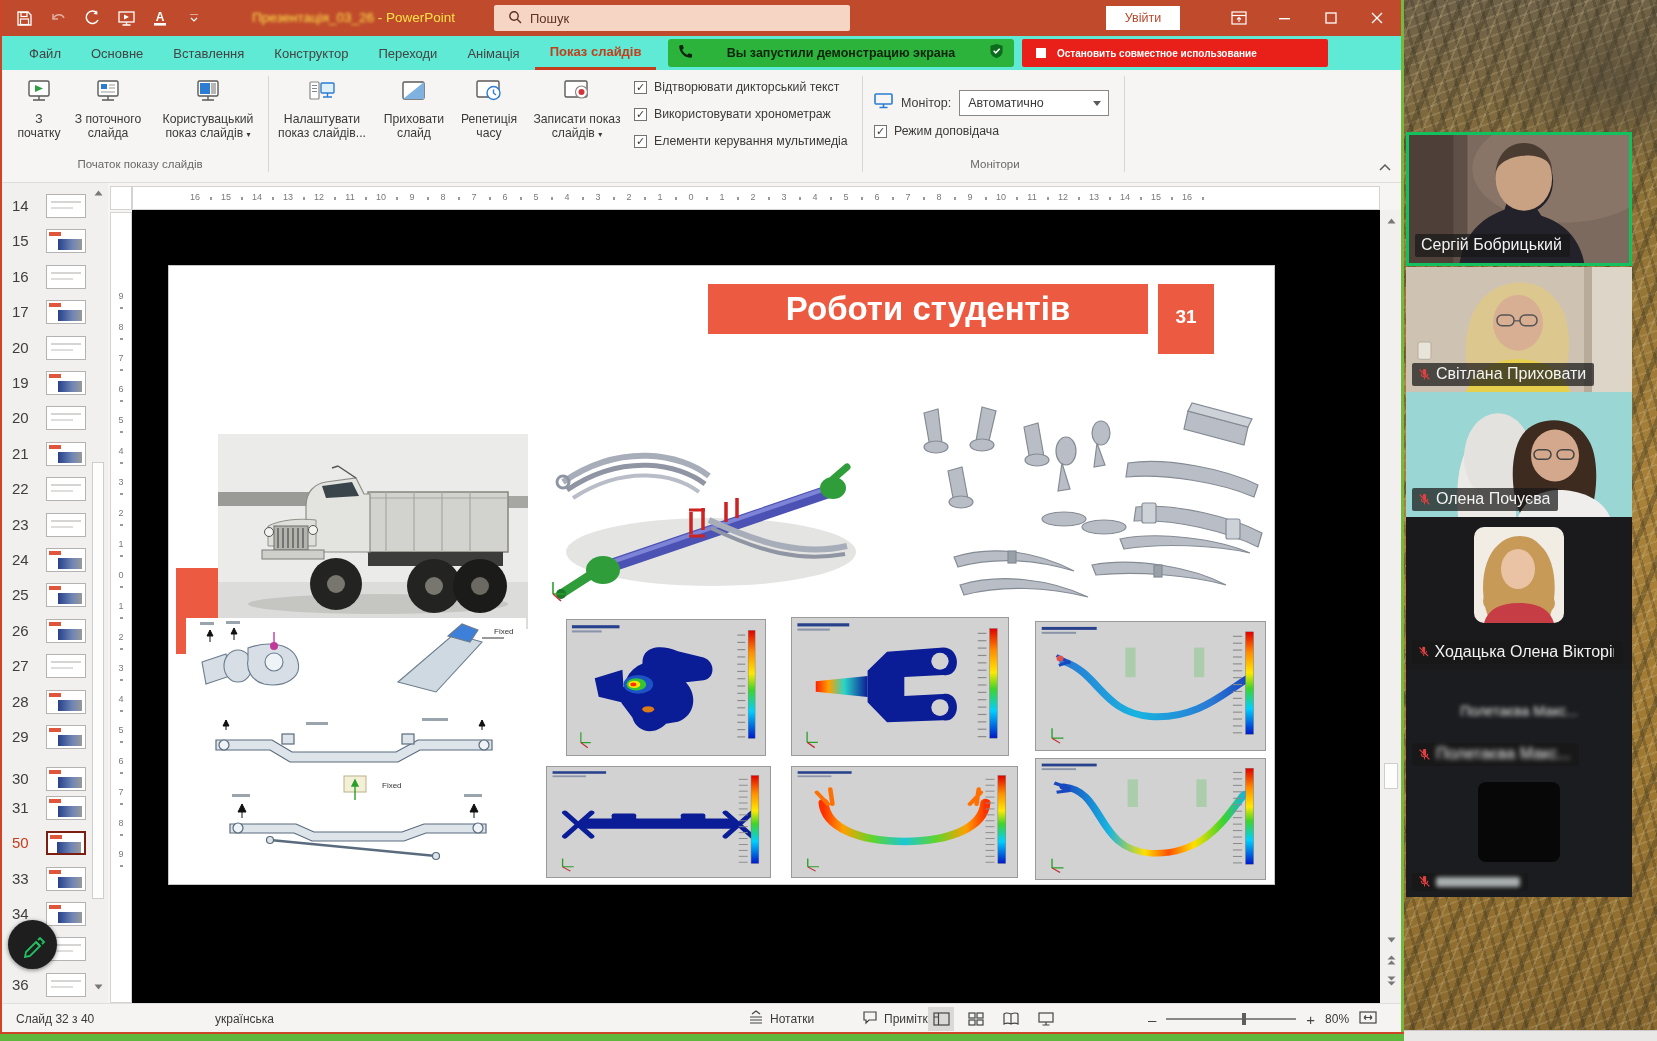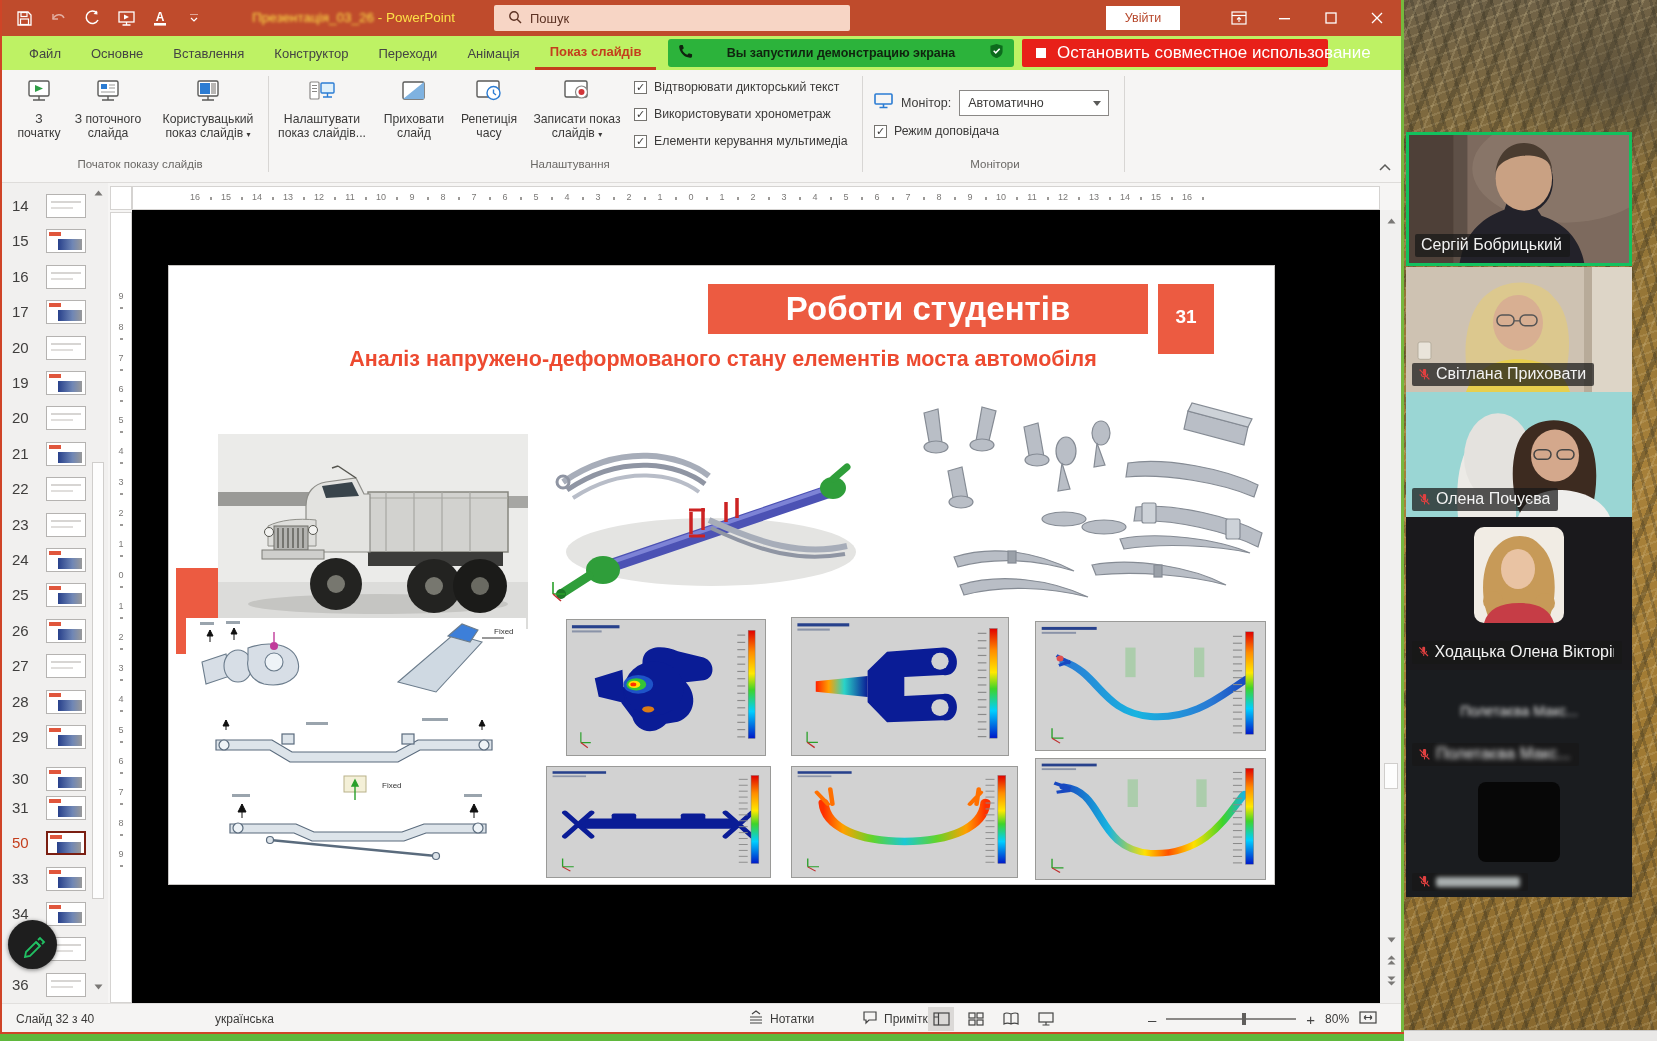--- a/index.html
+++ b/index.html
@@ -10,28 +10,28 @@
   .ppt{position:absolute;left:0;top:0;width:1404px;height:1041px;background:#f6f5f4;}
   .titlebar{position:absolute;left:0;top:0;width:1404px;height:36px;background:#bf4b2c;}
   .qat{position:absolute;left:14px;top:0;height:36px;display:flex;align-items:center;gap:14px;}
   .qbtn{width:20px;height:20px;display:flex;align-items:center;justify-content:center;cursor:default;}
   .t-title{position:absolute;left:252px;top:0;height:36px;line-height:36px;color:#fde047;font-size:13.5px;white-space:nowrap;}
   .t-doc{filter:blur(1.6px);}
   .searchbox{position:absolute;left:494px;top:5px;width:356px;height:26px;background:#f7d5c5;border-radius:2px;display:flex;align-items:center;color:#5c3223;font-size:13px;gap:8px;padding-left:14px;}
   .signin{position:absolute;left:1106px;top:6px;width:74px;height:24px;background:#fff;color:#b7472b;font-size:12.5px;display:flex;align-items:center;justify-content:center;}
   .capbtn{position:absolute;top:0;width:46px;height:36px;display:flex;align-items:center;justify-content:center;color:#fff;}
   
-  .tabrow{position:absolute;left:0;top:36px;width:1404px;height:34px;background:#bef264;}
+  .tabrow{position:absolute;left:0;top:36px;width:1404px;height:34px;background:#5eead4;}
   .tabs{position:absolute;left:14px;top:0;height:34px;display:flex;}
   .tab{padding:0 15px;font-size:13px;color:#444;display:flex;align-items:center;white-space:nowrap;}
   .tab.active{color:#c43e1c;font-weight:bold;border-bottom:3px solid #c43e1c;}
   .gbanner{position:absolute;left:668px;top:3px;width:346px;height:28px;background:#2cb33b;border-radius:3px;display:flex;align-items:center;padding:0 10px;}
   .gbanner .btxt{flex:1;text-align:center;font-size:12.5px;font-weight:bold;color:#10240f;}
   .rbanner{position:absolute;left:1022px;top:3px;width:306px;height:28px;background:#e82019;border-radius:2px;display:flex;align-items:center;padding-left:14px;gap:11px;}
-  .rbanner .btxt{font-size:17px;font-weight:normal;color:#fff;white-space:nowrap;}
+  .rbanner .btxt{font-size:10px;font-weight:bold;color:#fff;white-space:nowrap;}
   .stopsq{width:10px;height:10px;background:#fff;flex:none;}
   
   .ribbon{position:absolute;left:0;top:70px;width:1404px;height:113px;background:#f6f5f4;border-bottom:1px solid #dedcda;}
   .rbtn{position:absolute;top:4px;height:102px;text-align:center;padding-top:4px;}
   .rbtn .ric{height:30px;}
   .rbtn .rlb{font-size:12.2px;color:#3b3a39;line-height:1.18;margin-top:4px;}
   .dd{font-size:8px;color:#3b3a39;}
   .rsep{position:absolute;top:6px;width:1px;height:96px;background:#d8d6d4;}
   .rgl{position:absolute;top:88px;font-size:11.5px;color:#6a6865;text-align:center;}
   .chkrow{position:absolute;left:634px;display:flex;align-items:center;gap:7px;white-space:nowrap;}
@@ -299,21 +299,20 @@
         <span class="monsel">
             <span>Автоматично</span>
             <span class="caret"></span>
           </span>
       </div>
       <div class="chkrow" style="left:874px;top:54px">
         <span class="cbx">✓</span>
         <span class="chklb">Режим доповідача</span>
       </div>
       <div class="rgl" style="left:0;width:280px">Початок показу слайдів</div>
-      <div class="rgl" style="left:280px;width:580px">Налаштування</div>
       <div class="rgl" style="left:866px;width:258px">Монітори</div>
       <span class="collapse"><svg width="14" height="10" viewBox="0 0 14 10">
             <path d="M2 8 L7 3 L12 8" stroke="#5a5a58" stroke-width="1.5" fill="none"></path>
           </svg></span>
     </div>
 
     <div class="vrulerbox"></div>
     <div class="hruler" id="hruler">
         <span class="hrnum" style="left: 54px;">16</span>
         <span class="hrdot" style="left: 77px;"></span>
@@ -599,21 +598,20 @@
               <path d="M0.5 0.5 L8.5 0.5 L4.5 5.5 Z" fill="#7a7876"></path>
             </svg>
           </span>
       </div>
     </div>
 
     <div class="canvas">
       <div class="slide">
         <div class="sbanner">Роботи студентів</div>
         <div class="sbadge">31</div>
-        <div class="ssub">Аналіз напружено-деформованого стану елементів моста автомобіля</div>
         <div class="stab"></div>
 
         <div class="fig" style="left:49px;top:168px;width:310px;height:195px">
           <svg width="310" height="195" viewBox="0 0 310 195">
             <rect width="310" height="195" fill="#ebebe9"></rect>
             <rect y="148" width="310" height="47" fill="#dcdcda"></rect>
             <rect x="0" y="58" width="120" height="14" fill="#9a9a97"></rect>
             <rect x="255" y="62" width="55" height="12" fill="#a6a6a3"></rect>
             <ellipse cx="160" cy="170" rx="130" ry="10" fill="#c5c5c2"></ellipse>
             <rect x="150" y="58" width="140" height="60" fill="#d2d2cf" stroke="#87877f" stroke-width="1.5"></rect>

